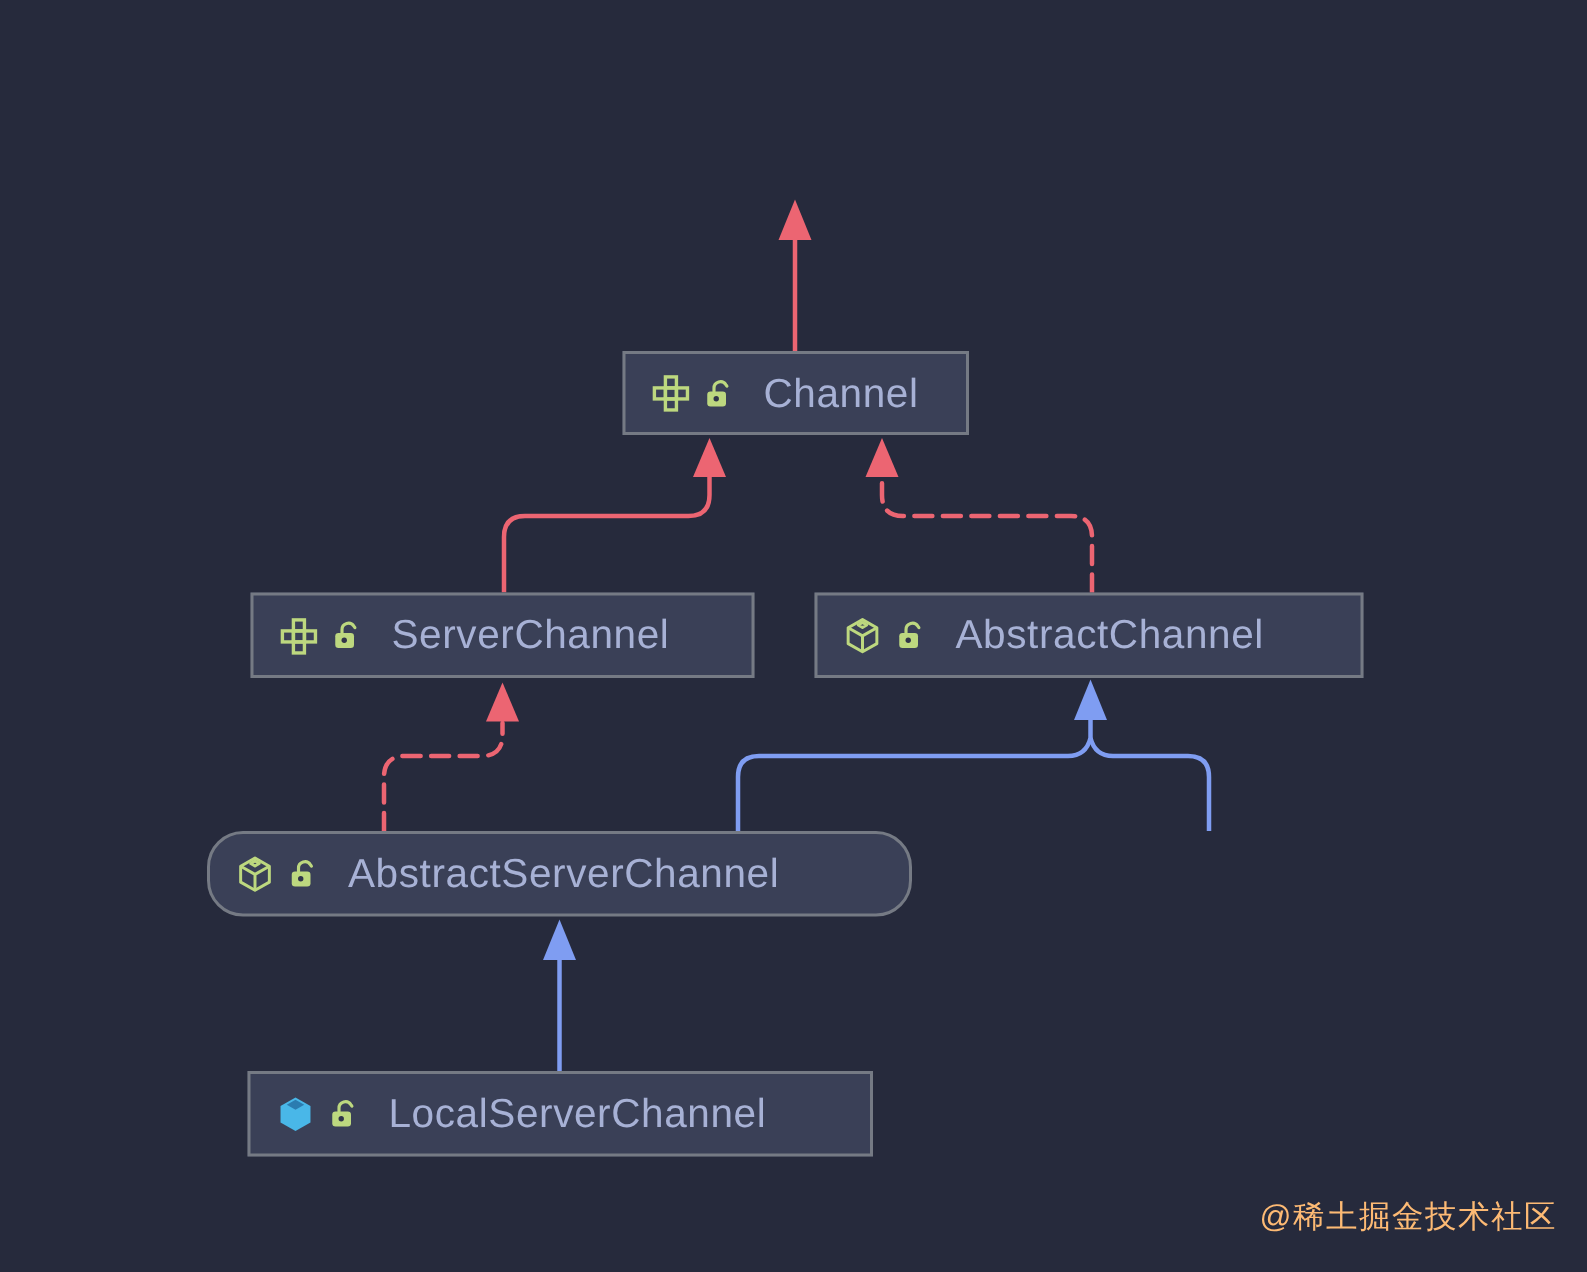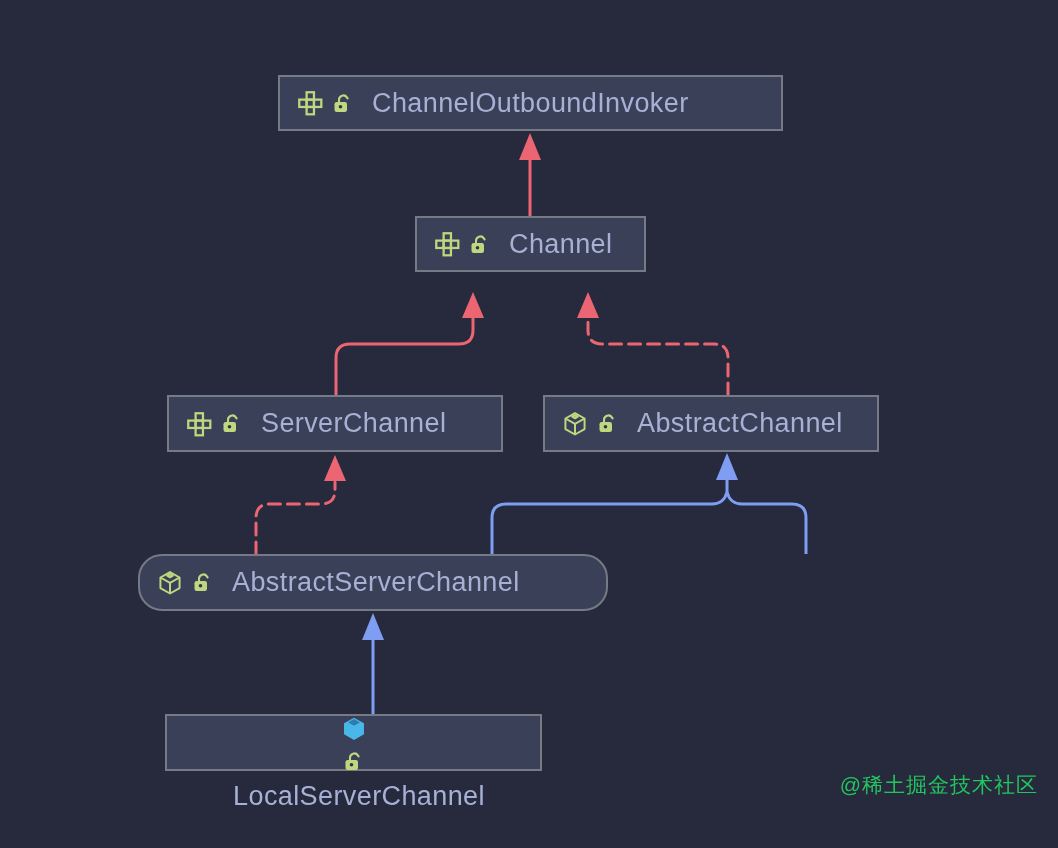--- a/index.html
+++ b/index.html
@@ -31,23 +31,23 @@
     color: #a7b1d5;
     font-size: 27px;
     letter-spacing: 0.4px;
     margin-left: 11px;
     white-space: nowrap;
   }
   .ticon { width: 28px; height: 26px; flex: 0 0 auto; }
   .licon { width: 19px; height: 21px; flex: 0 0 auto; }
   .watermark {
     position: absolute;
-    top: 771px;
+    top: 797px;
     right: 20px;
-    color: #22c55e;
+    color: #fdba74;
     font-size: 21px;
     letter-spacing: 1px;
     font-family: "Liberation Sans", "DejaVu Sans", sans-serif;
   }
   .edge-solid { fill: none; stroke-width: 3; }
   .edge-dashed { fill: none; stroke-width: 3; stroke-dasharray: 12 7; stroke-linecap: round; }
 </style>
 </head>
 <body>
 
@@ -112,72 +112,63 @@
       <path class="edge-solid" stroke="#7f9df2" d="M806 554 L806 518 Q806 504 792 504 L742 504 Q730 504 727 492"></path>
       <polygon fill="#7f9df2" points="727,453 716,480 738,480"></polygon>
     </g>
 
     <g>
       <path class="edge-solid" stroke="#7f9df2" d="M373 714 L373 640"></path>
       <polygon fill="#7f9df2" points="373,613 362,640 384,640"></polygon>
     </g>
   </svg>
 
-  <div class="node" style="left:278px; top:75px;  width:505px; height:56px;">
-    <svg class="ticon">
-        <use href="#icon-interface"></use>
-      </svg>
-    <svg class="licon">
-        <use href="#icon-lock-open"></use>
-      </svg>
-    <span class="label">ChannelOutboundInvoker</span>
-  </div>
 
-  <div class="node" style="left:415px; top:216px; width:231px; height:56px;">
+  <div class="node" style="left:415px; top:234px; width:231px; height:56px;">
     <svg class="ticon">
         <use href="#icon-interface"></use>
       </svg>
     <svg class="licon">
         <use href="#icon-lock-open"></use>
       </svg>
     <span class="label">Channel</span>
   </div>
 
   <div class="node" style="left:167px; top:395px; width:336px; height:57px;align-items:center;">
     <svg class="ticon">
         <use href="#icon-interface"></use>
       </svg>
     <svg class="licon">
         <use href="#icon-lock-open"></use>
       </svg>
     <span class="label">ServerChannel</span>
   </div>
 
-  <div class="node" style="left:543px; top:395px; width:336px; height:57px;">
+  <div class="node" style="left:543px; top:395px; width:366px; height:57px;">
     <svg class="ticon">
         <use href="#icon-abstract-cube"></use>
       </svg>
     <svg class="licon">
         <use href="#icon-lock-open"></use>
       </svg>
     <span class="label">AbstractChannel</span>
   </div>
 
   <div class="node" style="left:138px; top:554px; width:470px; height:57px;border-radius:24px;">
     <svg class="ticon">
         <use href="#icon-abstract-cube"></use>
       </svg>
     <svg class="licon">
         <use href="#icon-lock-open"></use>
       </svg>
     <span class="label">AbstractServerChannel</span>
   </div>
 
 
-  <div class="node" style="left:165px; top:714px; width:377px; height:57px;flex-direction:column;">
+  <div class="node" style="left:165px; top:714px; width:417px; height:57px;">
     <svg class="ticon">
         <use href="#icon-class-cube"></use>
       </svg>
     <svg class="licon">
         <use href="#icon-lock-open"></use>
       </svg>
     <span class="label">LocalServerChannel</span>
   </div>
 
   <div class="watermark">@稀土掘金技术社区</div>

